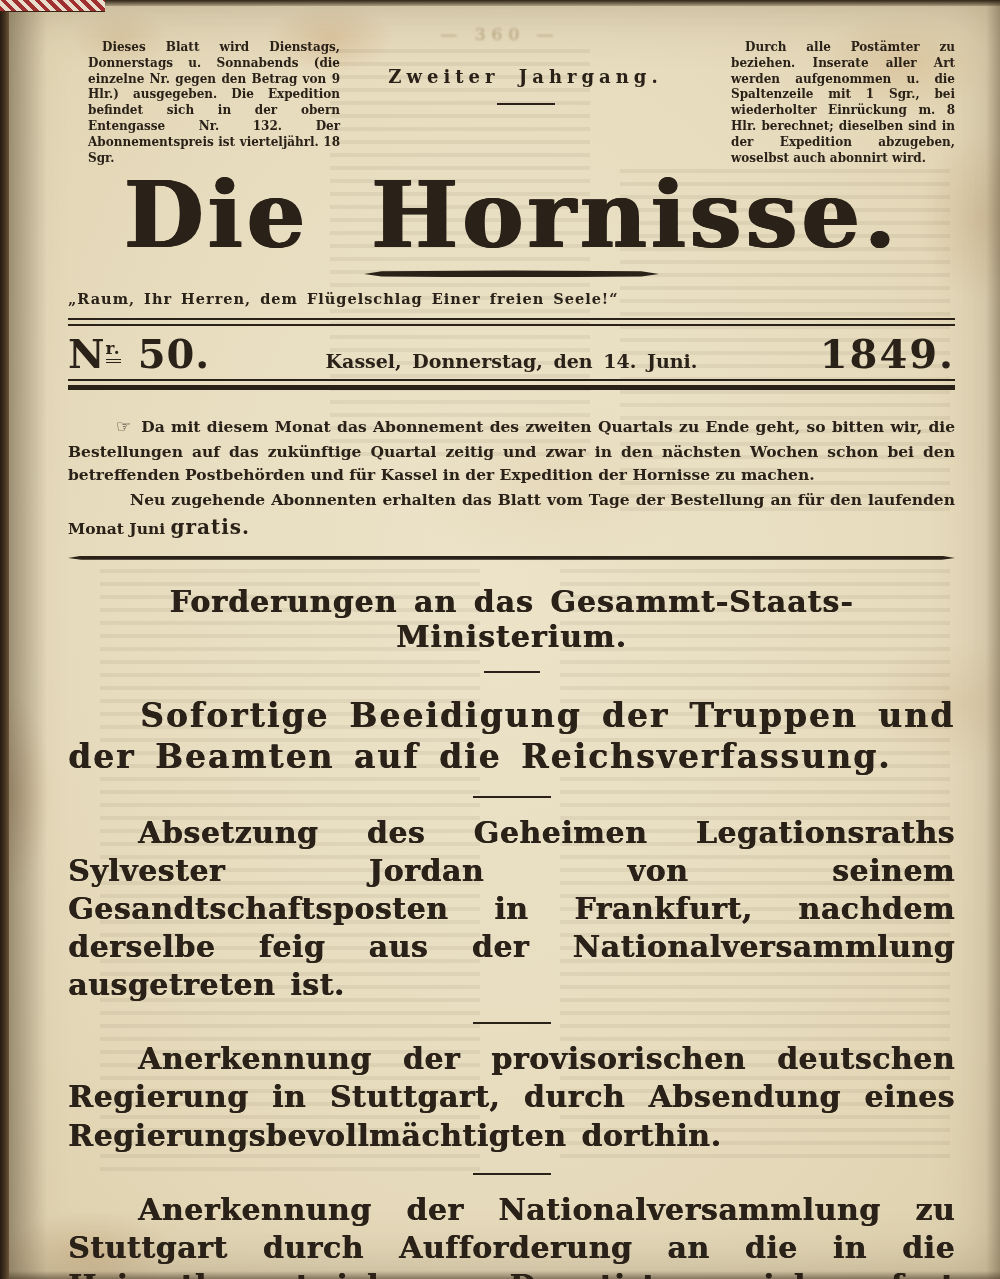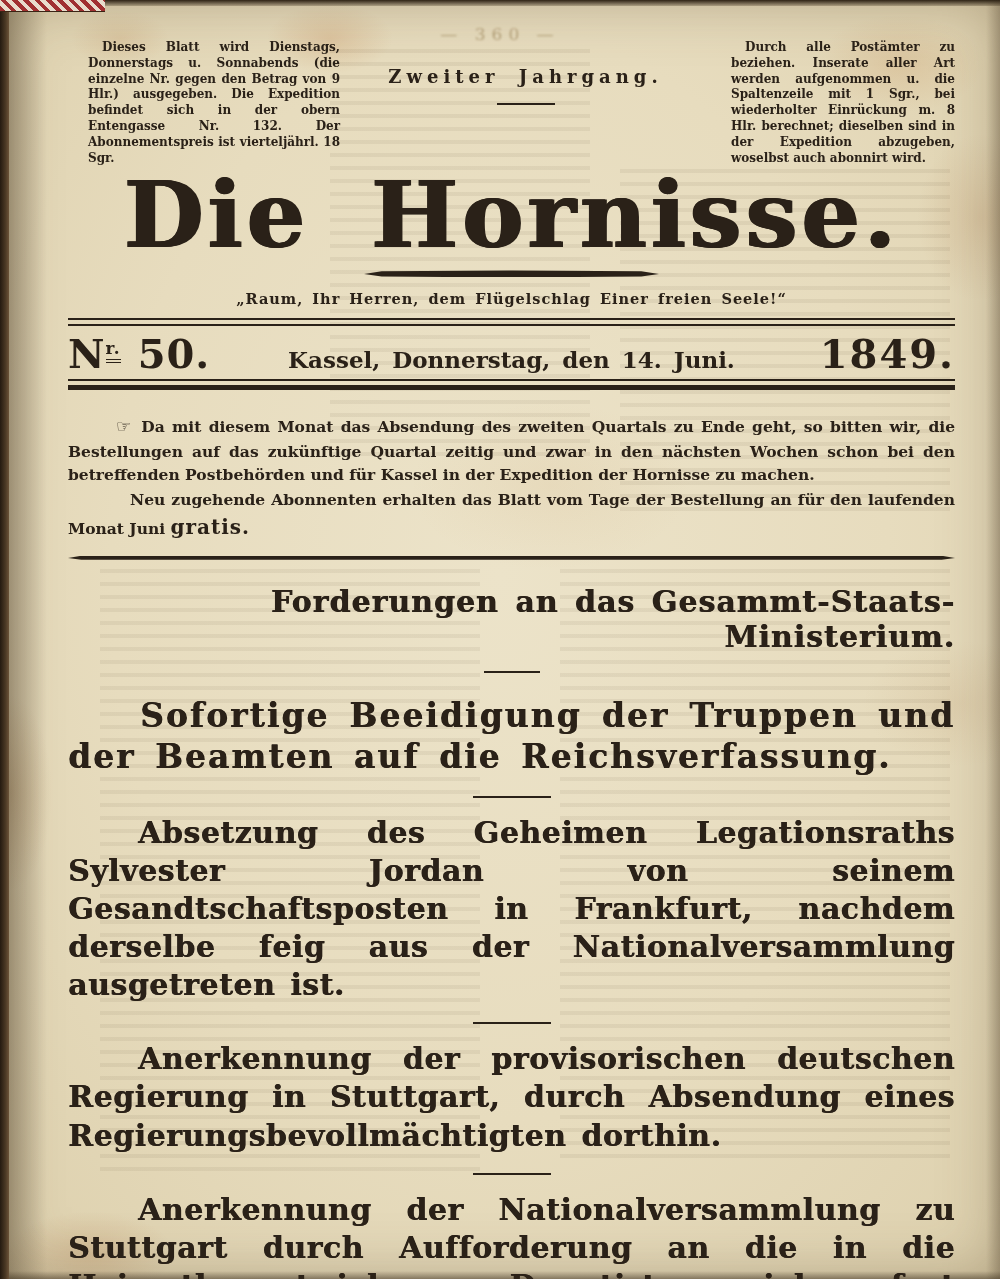--- a/index.html
+++ b/index.html
@@ -52,44 +52,44 @@
   .info-right{width:224px;text-indent:14px;}
   .header-center{flex:1;text-align:center;padding-top:26px;}
   .pretitle{font-size:18px;font-weight:bold;letter-spacing:5px;word-spacing:8px;}
   .rule-short{border:0;border-top:2px solid #2a2118;width:58px;margin:16px auto 0;}
   
   .masthead{text-align:center;font-size:92px;font-weight:bold;line-height:1.02;
     margin-top:2px;letter-spacing:4px;word-spacing:26px;
     text-shadow:1.5px 0 #2a2118, -0.5px 0 #2a2118;}
   .taper-rule{width:295px;height:7px;margin:8px auto 0;background:#2a2118;
     clip-path:polygon(0 50%,6% 12%,50% 0,94% 12%,100% 50%,94% 88%,50% 100%,6% 88%);}
-  .motto{text-align:center;font-size:14.5px;font-weight:bold;letter-spacing:1px;
+  .motto{text-align:left;font-size:14.5px;font-weight:bold;letter-spacing:1px;
     word-spacing:3px;margin-top:13px;}
   .rule-double-thin{height:4px;border-top:2px solid #2a2118;border-bottom:2px solid #2a2118;
     margin-top:11px;}
   
   .dateline{display:flex;align-items:baseline;margin-top:4px;}
   .issue{font-size:40px;font-weight:bold;width:210px;letter-spacing:1px;}
   .issue sup{font-size:0.42em;vertical-align:14px;border-bottom:4px double #2a2118;
     padding-bottom:1px;margin-right:2px;}
-  .place-date{flex:1;text-align:center;font-size:23px;font-weight:bold;word-spacing:4px;}
+  .place-date{flex:1;text-align:center;font-size:19px;font-weight:bold;word-spacing:4px;}
   .year{font-size:40px;font-weight:bold;width:210px;text-align:right;letter-spacing:2px;}
   .rule-thin-thick{height:4px;border-top:2px solid #2a2118;border-bottom:5px solid #2a2118;
     margin-top:2px;}
   
   .notice{margin-top:24px;font-size:15.5px;line-height:1.5;text-align:justify;font-weight:bold;}
   .notice p{margin:0;}
   .notice .p1{text-indent:48px;}
   .notice .p2{text-indent:62px;margin-top:2px;}
   .manicule{font-family:"DejaVu Sans",sans-serif;font-size:17px;padding-right:10px;}
   .gratis{font-size:20px;letter-spacing:1px;}
   .rule-full{height:4px;background:#2a2118;margin-top:14px;
     clip-path:polygon(0 55%,1.5% 0,98.5% 0,100% 55%,98.5% 100%,1.5% 100%);}
   
-  .headline{text-align:right;font-size:30px;font-weight:bold;letter-spacing:1px;
+  .headline{text-align:center;font-size:30px;font-weight:bold;letter-spacing:1px;
     word-spacing:5px;margin-top:24px;text-shadow:.6px 0 #2a2118;}
   .headline-rule{border:0;border-top:2px solid #2a2118;width:56px;margin:17px auto 0;}
   .demand{font-weight:bold;text-align:justify;margin:0;text-shadow:.5px 0 #2a2118;}
   .demand-1{font-size:33px;line-height:1.26;letter-spacing:2px;word-spacing:6px;
     text-indent:72px;margin-top:22px;}
   .demand-n{font-size:30px;line-height:1.27;letter-spacing:.5px;word-spacing:4px;
     text-indent:70px;}
   .demand-rule{border:0;border-top:2px solid #2a2118;width:78px;margin:18px auto 16px;}
 </style>
 </head>
@@ -127,21 +127,21 @@
     <div class="rule-double-thin"></div>
 
     <div class="dateline">
       <div class="issue"><span>N</span><sup>r.</sup> <span>50.</span></div>
       <div class="place-date">Kassel, Donnerstag, den 14. Juni.</div>
       <div class="year">1849.</div>
     </div>
     <div class="rule-thin-thick"></div>
 
     <div class="notice">
-      <p class="p1"><span class="manicule">☞</span><span>Da mit diesem Monat das Absendung des zweiten Quartals zu Ende geht, so bitten wir, die Bestellungen auf das zukünftige Quartal zeitig und zwar in den nächsten Wochen schon bei den betreffenden Postbehörden und für Kassel in der Expedition der Hornisse zu machen.</span></p>
+      <p class="p1"><span class="manicule">☞</span><span>Da mit diesem Monat das Abonnement des zweiten Quartals zu Ende geht, so bitten wir, die Bestellungen auf das zukünftige Quartal zeitig und zwar in den nächsten Wochen schon bei den betreffenden Postbehörden und für Kassel in der Expedition der Hornisse zu machen.</span></p>
       <p class="p2"><span>Neu zugehende Abonnenten erhalten das Blatt vom Tage der Bestellung an für den laufenden Monat Juni </span><span class="gratis">gratis.</span></p>
     </div>
     <div class="rule-full"></div>
 
     <div class="headline">Forderungen an das Gesammt-Staats-Ministerium.</div>
     <hr class="headline-rule">
 
     <p class="demand demand-1">Sofortige Beeidigung der Truppen und der Beamten auf die Reichsverfassung.</p>
     <hr class="demand-rule">
 

